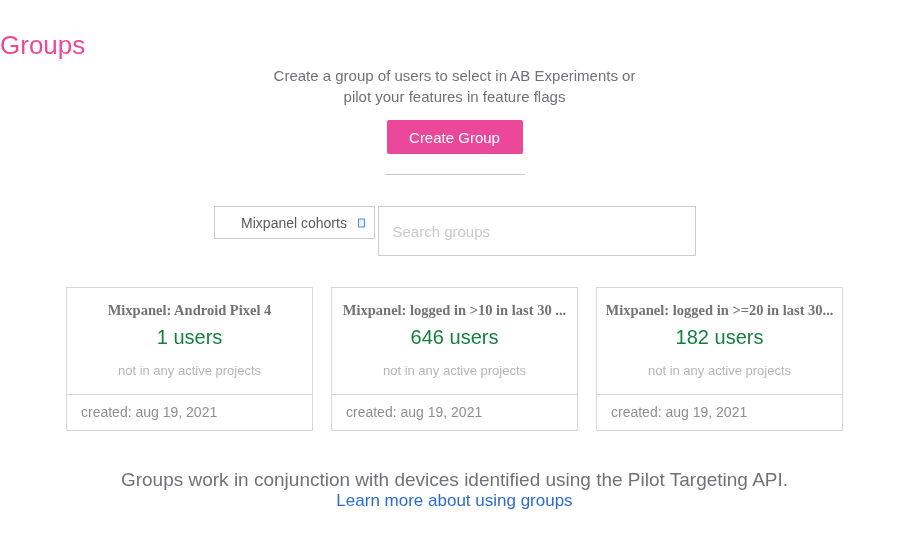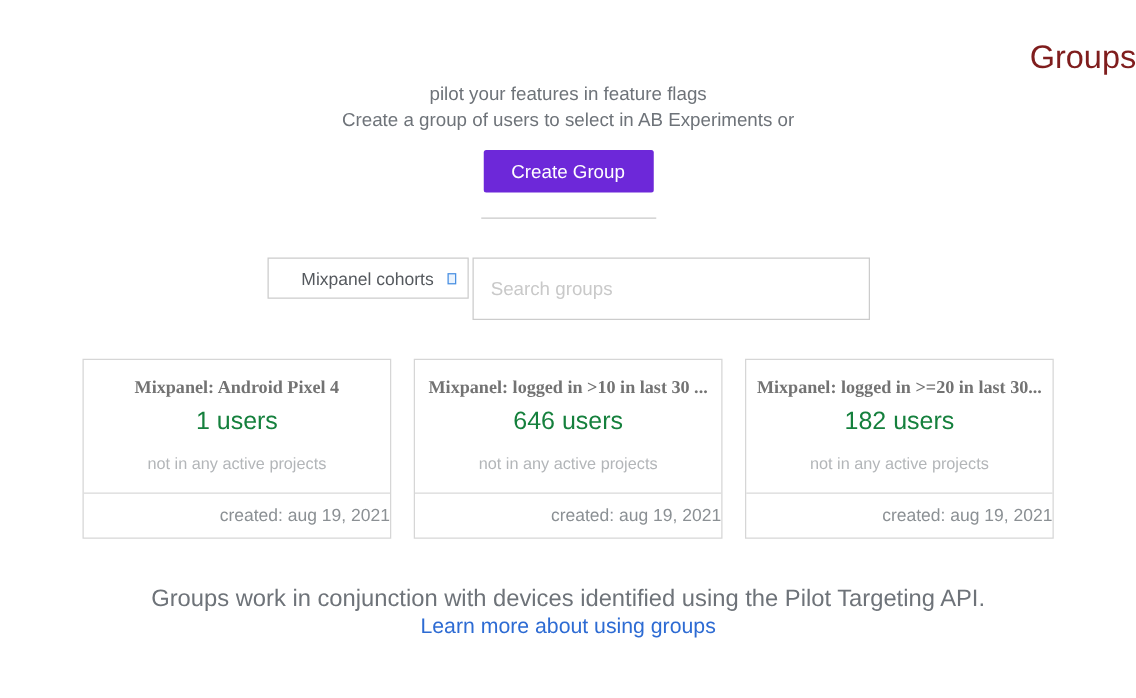--- a/index.html
+++ b/index.html
@@ -1,28 +1,28 @@
 <!DOCTYPE html>
 <html><head>
 <meta charset="utf-8">
 <style>
   * { box-sizing: border-box; }
   html, body { margin: 0; padding: 0; background: #fff; }
   body { font-family: "Liberation Sans", sans-serif; }
   .page { width: 909px; height: 558px; position: relative; overflow: hidden; background: #fff; }
 
   .page-title {
-    margin: 31px 0 0; text-align: right;
-    font-size: 26px; font-weight: 400; line-height: 29px; color: #7f1d1d;
+    margin: 31px 0 0; text-align: left;
+    font-size: 26px; font-weight: 400; line-height: 29px; color: #ec4899;
   }
   .subtitle { margin-top: 5px; text-align: center; font-size: 15px; line-height: 21px; color: #6e7379; }
 
   .create-btn {
     display: block; margin: 13px auto 0; width: 136px; height: 34px;
-    background: #6d28d9; color: #fff; border: none; border-radius: 2px;
+    background: #ec4899; color: #fff; border: none; border-radius: 2px;
     font-size: 15px; font-family: inherit; cursor: pointer;
   }
 
   .divider { width: 140px; height: 0; margin: 20px auto 0; border-top: 1px solid #c9c9c9; }
 
   .controls { margin-top: 31px; display: flex; justify-content: center; gap: 3px; }
   .dropdown {
     width: 161px; height: 33px; border: 1px solid #ccc; background: #fff;
     display: flex; align-items: center; justify-content: center;
     position: relative; font-size: 14px; color: #55595e; cursor: pointer;
@@ -38,39 +38,39 @@
   .search-input::placeholder { color: #c9c9c9; opacity: 1; }
 
   .cards { width: 777px; margin: 31px auto 0; display: flex; gap: 18px; }
   .card { flex: 1; border: 1px solid #d6d6d6; background: #fff; cursor: pointer; }
   .card-body { height: 106px; text-align: center; padding-top: 14px; }
   .card-title { font-size: 14.5px; font-weight: 700; color: #737373; white-space: nowrap; overflow: hidden; font-family: Liberation Serif, serif; }
   .card-users { margin-top: 7px; font-size: 20px; color: #15803d; }
   .card-muted { margin-top: 14px; font-size: 13px; color: #b3b6b9; }
   .card-footer {
     border-top: 1px solid #d9d9d9; height: 36px; line-height: 35px;
-    padding-left: 14px; font-size: 14px; color: #8b9094; text-align: right;
+    padding-left: 14px; font-size: 14px; color: #8b9094; text-align: left;
   }
 
   .footer-note { margin: 38px 0 0; text-align: center; font-size: 19px; color: #6e7379; }
   .learn-link {
     display: block; text-align: center;
     font-size: 17px; color: #2d6bd3; text-decoration: none; cursor: pointer;
   }
 </style>
 </head>
 <body>
 
 <div class="page">
 
   <h1 class="page-title">Groups</h1>
 
   <div class="subtitle">
+    <div>Create a group of users to select in AB Experiments or</div>
     <div>pilot your features in feature flags</div>
-    <div>Create a group of users to select in AB Experiments or</div>
   </div>
 
   <button class="create-btn">Create Group</button>
 
   <div class="divider"></div>
 
   <div class="controls">
     <div class="dropdown">
       <span>Mixpanel cohorts</span>
       <span class="dd-icon"></span>

